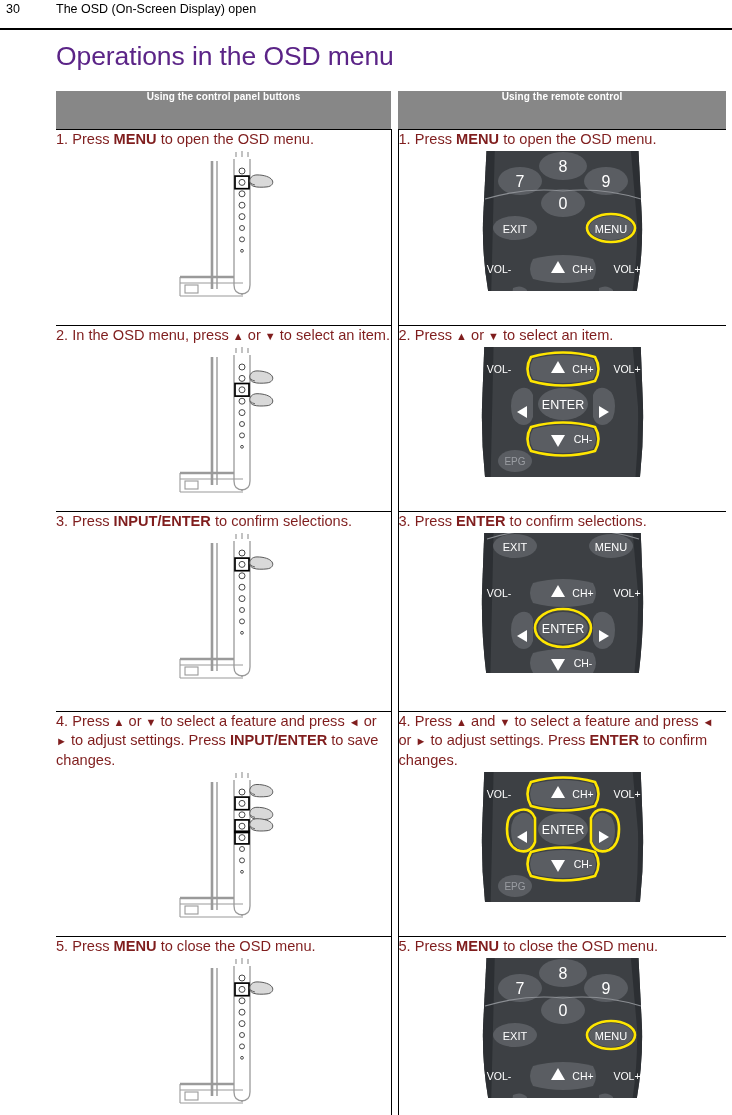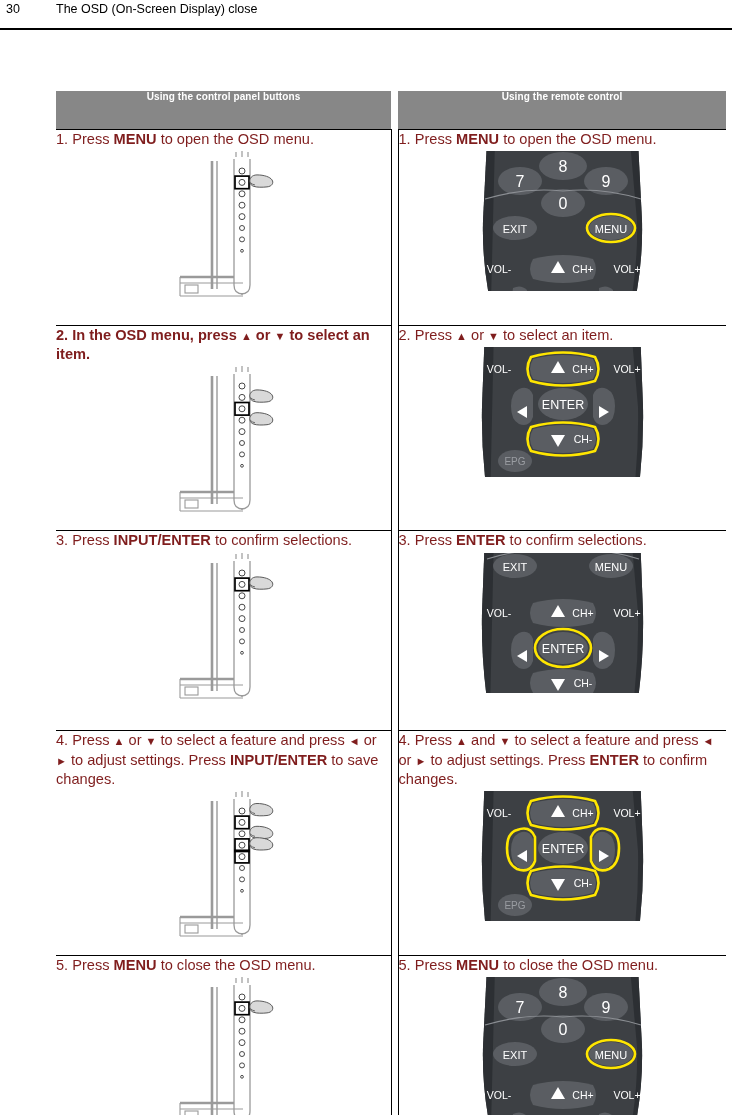--- a/index.html
+++ b/index.html
@@ -93,24 +93,25 @@
   
   .remote { display: inline-block; line-height: 0; }
 </style>
 </head>
 <body>
 
 <div id="page">
 
   <div class="rh">
     <span class="rh-num">30</span>
-    <span class="rh-title">The OSD (On-Screen Display) close</span>
+    <span class="rh-title">The OSD (On-Screen Display) open</span>
     <div class="rh-rule"></div>
   </div>
 
+  <div class="page-title">Operations in the OSD menu</div>
 
   <table class="tbl">
     <colgroup>
       <col style="width:335px">
       <col style="width:7px">
       <col style="width:328px">
     </colgroup>
     <thead>
       <tr>
         <th class="hdr-cell">Using the control panel buttons</th>
@@ -193,21 +194,21 @@
       <polygon points="76,122 83,110 90,122" fill="#fff"></polygon>
       <text x="108" y="122" fill="#fff" font-size="10.5" font-family="Liberation Sans, sans-serif" text-anchor="middle">CH+</text>
 
       <path d="M38 137 q8 -4 14 2 l-2 14 -14 0 Z" fill="#5a5d62"></path>
       <path d="M124 137 q8 -4 14 2 l0 14 -14 0 Z" fill="#5a5d62"></path>
     </g>
   </svg></div>
           </td>
         </tr>
         <tr>
-          <td class="body-cell" style="height: 180px; font-weight: bold;">
+          <td class="body-cell" style="height: 180px;">
             <div class="step">2. In the OSD menu, press <span class="ar">▲</span> or <span class="ar">▼</span> to select an item.</div>
      <div class="illo"><svg class="tvpanel" width="110" height="160" viewBox="0 0 110 160">
 
     <line x1="44" y1="10" x2="44" y2="138" stroke="#9a9a9a" stroke-width="2.6"></line>
     <line x1="49" y1="10" x2="49" y2="138" stroke="#9a9a9a" stroke-width="1.4"></line>
 
     <line x1="66" y1="8" x2="66" y2="134" stroke="#9a9a9a" stroke-width="1.3"></line>
     <line x1="82" y1="8" x2="82" y2="134" stroke="#9a9a9a" stroke-width="1.3"></line>
     <path d="M66 134 q0 9 9 9" fill="none" stroke="#9a9a9a" stroke-width="1.3"></path>
     <path d="M82 134 q0 9 -9 9" fill="none" stroke="#9a9a9a" stroke-width="1.3"></path>

